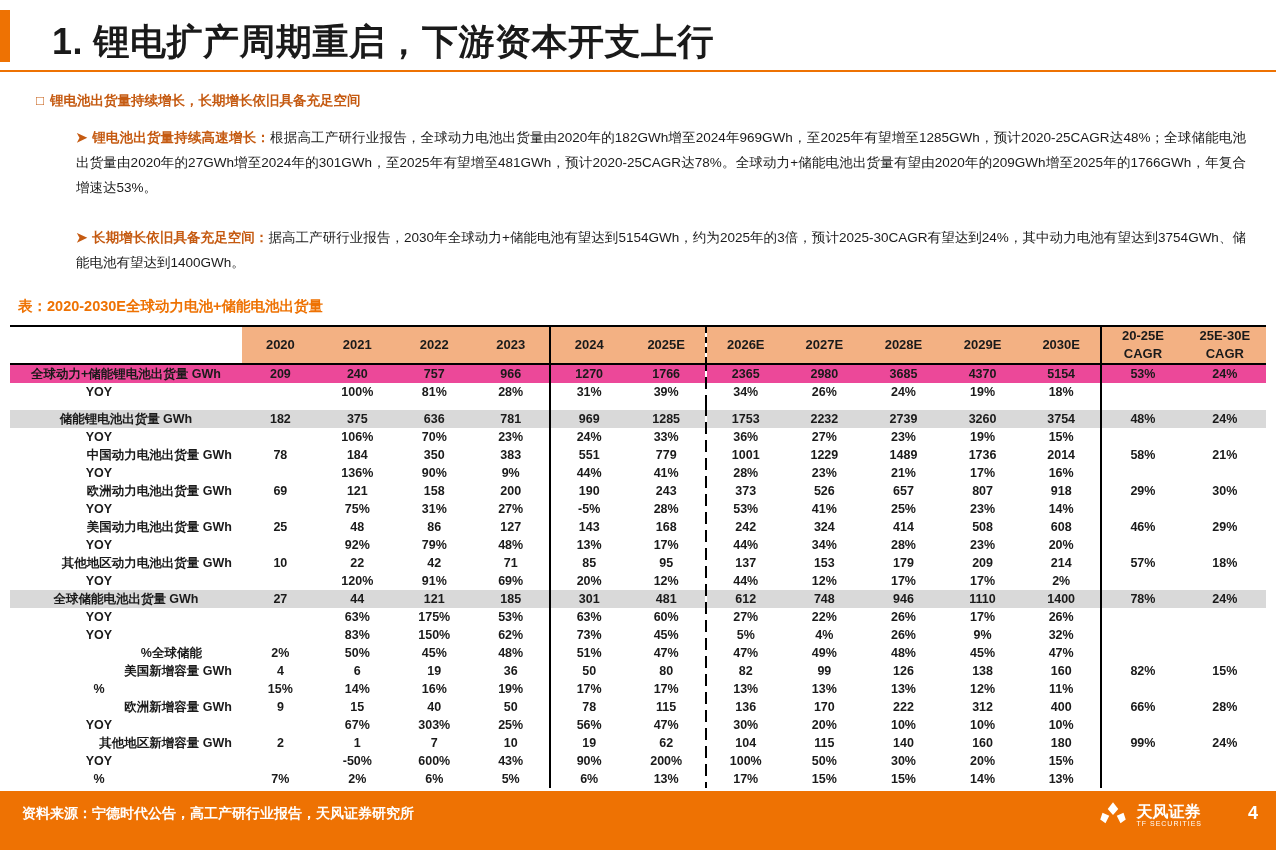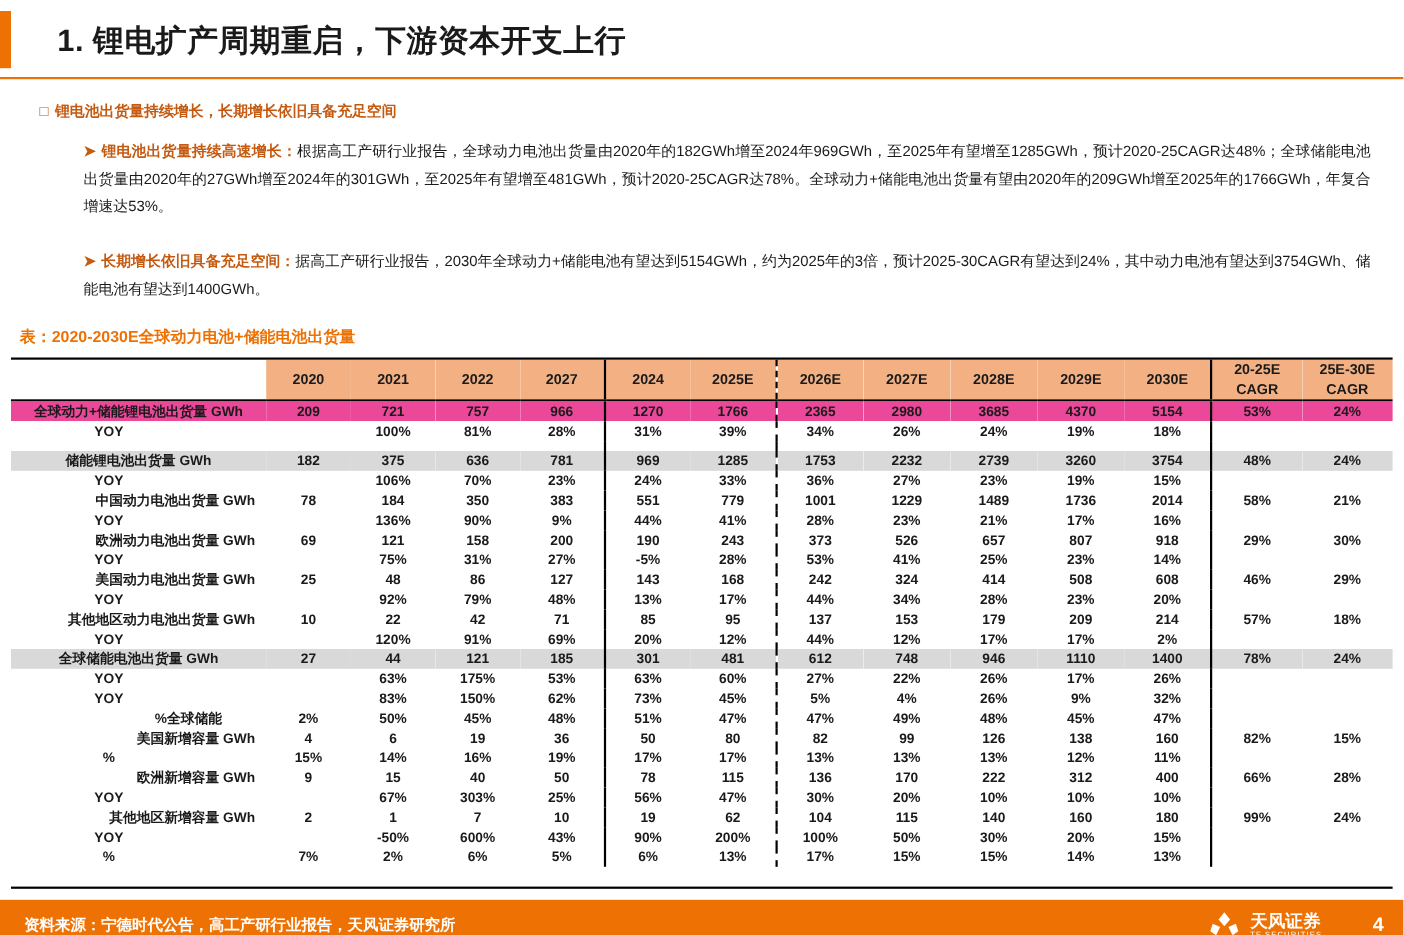--- a/index.html
+++ b/index.html
@@ -22,21 +22,21 @@
   
   .header-bar {
     position: absolute;
     left: 0; top: 10px;
     width: 10px; height: 52px;
     background: #ee7203;
   }
   .slide-title {
     position: absolute;
     left: 52px; top: 18px;
-    font-size: 28px;
+    font-size: 36px;
     font-weight: bold;
     color: #1a1a1a;
     letter-spacing: 0.5px;
   }
   .header-rule {
     position: absolute;
     left: 0; top: 70px;
     width: 1276px; height: 2px;
     background: #ee7203;
   }
@@ -148,21 +148,21 @@
     position: absolute;
     left: 10px; top: 806px;
     width: 1256px; height: 2px;
     background: #000;
   }
   
   .footer {
     position: absolute;
     left: 0; bottom: 0;
     width: 1276px;
-    height: 32px;
+    height: 59px;
     background: #ee7203;
   }
   .footer-text {
     position: absolute;
     left: 22px; top: 14px;
     font-size: 14px;
     font-weight: bold;
     color: #ffffff;
   }
   .brand {
@@ -233,37 +233,37 @@
           <col class="c-fut">
         <col class="c-cagr">
           <col class="c-cagr">
       </colgroup>
       <thead>
         <tr>
             <th class="blank"></th>
             <th>2020</th>
             <th>2021</th>
             <th>2022</th>
-            <th>2027</th>
+            <th>2023</th>
             <th class="sep-left">2024</th>
             <th>2025E</th>
             <th class="sep-dash">2026E</th>
             <th>2027E</th>
             <th>2028E</th>
             <th>2029E</th>
             <th>2030E</th>
             <th class="cagr sep-left">20-25E<br>CAGR</th>
             <th class="cagr">25E-30E<br>CAGR</th>
           </tr>
       </thead>
       <tbody>
           <tr class="hl-orange">
             <td class="rowlabel">全球动力+储能锂电池出货量 GWh</td>
             <td>209</td>
-            <td>721</td>
+            <td>240</td>
             <td>757</td>
             <td>966</td>
             <td class="sep-left">1270</td>
             <td>1766</td>
             <td class="sep-dash">2365</td>
             <td>2980</td>
             <td>3685</td>
             <td>4370</td>
             <td>5154</td>
             <td class="sep-left">53%</td>

